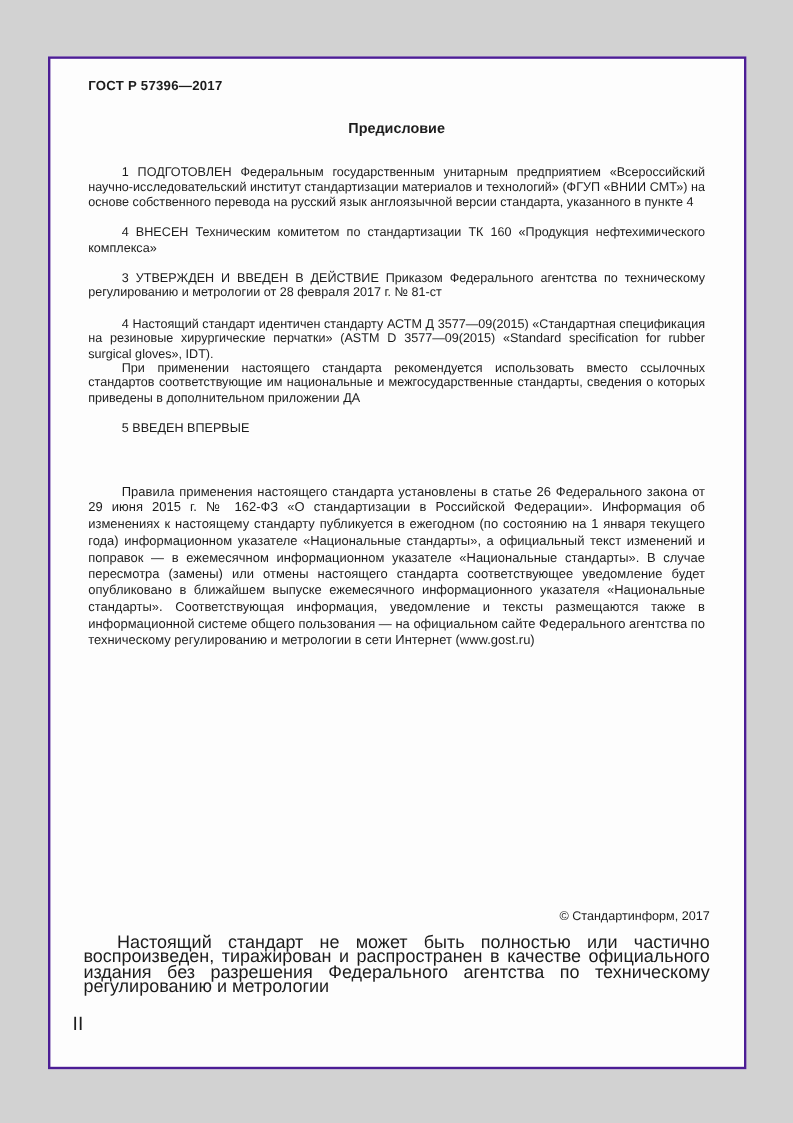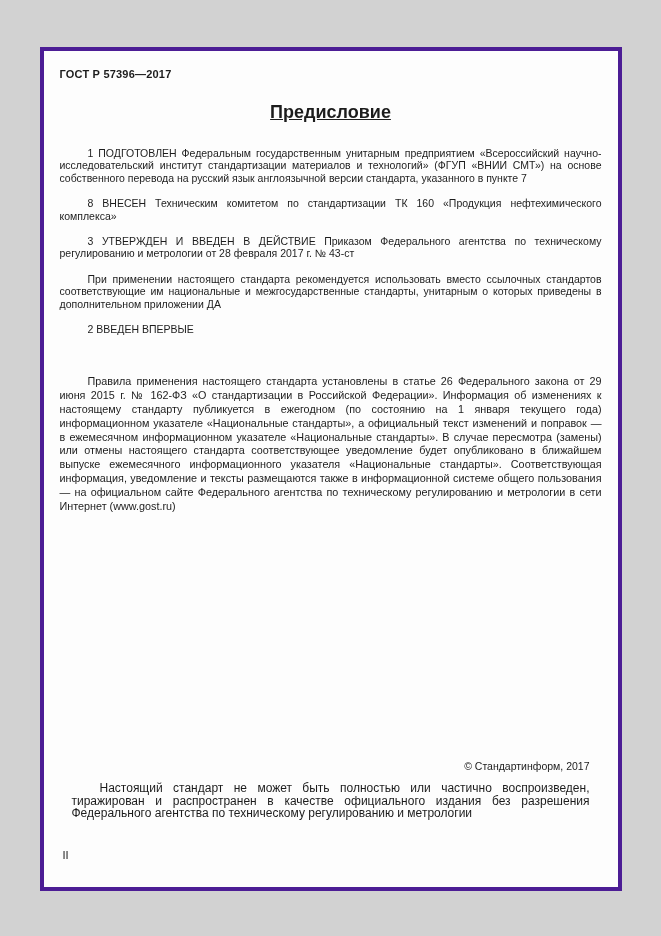--- a/index.html
+++ b/index.html
@@ -10,35 +10,34 @@
     background: #d2d2d2;
     font-family: "Liberation Sans", sans-serif;
     color: #1c1c1c;
   }
   .sheet {
     position: relative;
     width: 582px;
     height: 844px;
     margin: 47px auto 0;
     background: #fdfdfd;
-    border: 4px solid #4c1d95;
-    padding: 17px 16px 0;
+    border: 2px solid #4c1d95;
+    padding: 17px 32px 0;
     overflow: hidden;
   }
   .doc-code {
     font-weight: bold;
     font-size: 11px;
     letter-spacing: 0.2px;
   }
   .heading {
     text-align: center;
-    font-size: 18px;
+    font-size: 12px;
     font-weight: bold;
     margin: 22px 0 24px;
-    text-decoration: underline;
   }
   .para {
     font-size: 10.5px;
     line-height: 12.4px;
     text-align: justify;
     text-indent: 28px;
     margin: 0 0 13px;
   }
   .para.grouped { margin-bottom: 0; }
   .application-note {
@@ -52,52 +51,53 @@
     position: absolute;
     left: 28px;
     right: 28px;
     bottom: 26px;
   }
   .copyright {
     text-align: right;
     font-size: 10.5px;
   }
   .repro-note {
-    font-size: 12px;
+    font-size: 15px;
     line-height: 12.6px;
     text-align: justify;
     text-indent: 28px;
     margin: 10px 0 0;
   }
   .page-num {
-    font-size: 11px;
-    margin-top: 29px;
+    font-size: 16px;
+    margin-top: 15px;
     margin-left: -9px;
   }
 </style>
 </head>
 <body>
 
 <div class="sheet">
 
   <div class="doc-code">ГОСТ Р 57396—2017</div>
 
   <div class="heading">Предисловие</div>
 
-  <p class="para">1  ПОДГОТОВЛЕН Федеральным государственным унитарным предприятием «Всероссийский научно-исследовательский институт стандартизации материалов и технологий» (ФГУП «ВНИИ СМТ») на основе собственного перевода на русский язык англоязычной версии стандарта, указанного в пункте 7</p>
+  <p class="para">1  ПОДГОТОВЛЕН Федеральным государственным унитарным предприятием «Всероссийский научно-исследовательский институт стандартизации материалов и технологий» (ФГУП «ВНИИ СМТ») на основе собственного перевода на русский язык англоязычной версии стандарта, указанного в пункте 4</p>
 
-  <p class="para">8  ВНЕСЕН Техническим комитетом по стандартизации ТК 160 «Продукция нефтехимического комплекса»</p>
+  <p class="para">4  ВНЕСЕН Техническим комитетом по стандартизации ТК 160 «Продукция нефтехимического комплекса»</p>
 
-  <p class="para">3  УТВЕРЖДЕН И ВВЕДЕН В ДЕЙСТВИЕ Приказом Федерального агентства по техническому регулированию и метрологии от 28 февраля 2017 г. № 43-ст</p>
+  <p class="para">3  УТВЕРЖДЕН И ВВЕДЕН В ДЕЙСТВИЕ Приказом Федерального агентства по техническому регулированию и метрологии от 28 февраля 2017 г. № 81-ст</p>
+
+  <p class="para grouped">4  Настоящий стандарт идентичен стандарту АСТМ Д 3577—09(2015) «Стандартная спецификация на резиновые хирургические перчатки» (ASTM D 3577—09(2015) «Standard specification for rubber surgical gloves», IDT).</p>
 
 
+  <p class="para">При применении настоящего стандарта рекомендуется использовать вместо ссылочных стандартов соответствующие им национальные и межгосударственные стандарты, сведения о которых приведены в дополнительном приложении ДА</p>
 
-  <p class="para">При применении настоящего стандарта рекомендуется использовать вместо ссылочных стандартов соответствующие им национальные и межгосударственные стандарты, унитарным о которых приведены в дополнительном приложении ДА</p>
-
-  <p class="para">2  ВВЕДЕН ВПЕРВЫЕ</p>
+  <p class="para">5  ВВЕДЕН ВПЕРВЫЕ</p>
 
   <p class="application-note">Правила применения настоящего стандарта установлены в статье 26 Федерального закона от 29 июня 2015 г. № 162-ФЗ «О стандартизации в Российской Федерации». Информация об изменениях к настоящему стандарту публикуется в ежегодном (по состоянию на 1 января текущего года) информационном указателе «Национальные стандарты», а официальный текст изменений и поправок — в ежемесячном информационном указателе «Национальные стандарты». В случае пересмотра (замены) или отмены настоящего стандарта соответствующее уведомление будет опубликовано в ближайшем выпуске ежемесячного информационного указателя «Национальные стандарты». Соответствующая информация, уведомление и тексты размещаются также в информационной системе общего пользования — на официальном сайте Федерального агентства по техническому регулированию и метрологии в сети Интернет (www.gost.ru)</p>
 
   <div class="sheet-footer">
     <div class="copyright">© Стандартинформ, 2017</div>
 
     <p class="repro-note">Настоящий стандарт не может быть полностью или частично воспроизведен, тиражирован и распространен в качестве официального издания без разрешения Федерального агентства по техническому регулированию и метрологии</p>
 
     <div class="page-num">II</div>
   </div>

